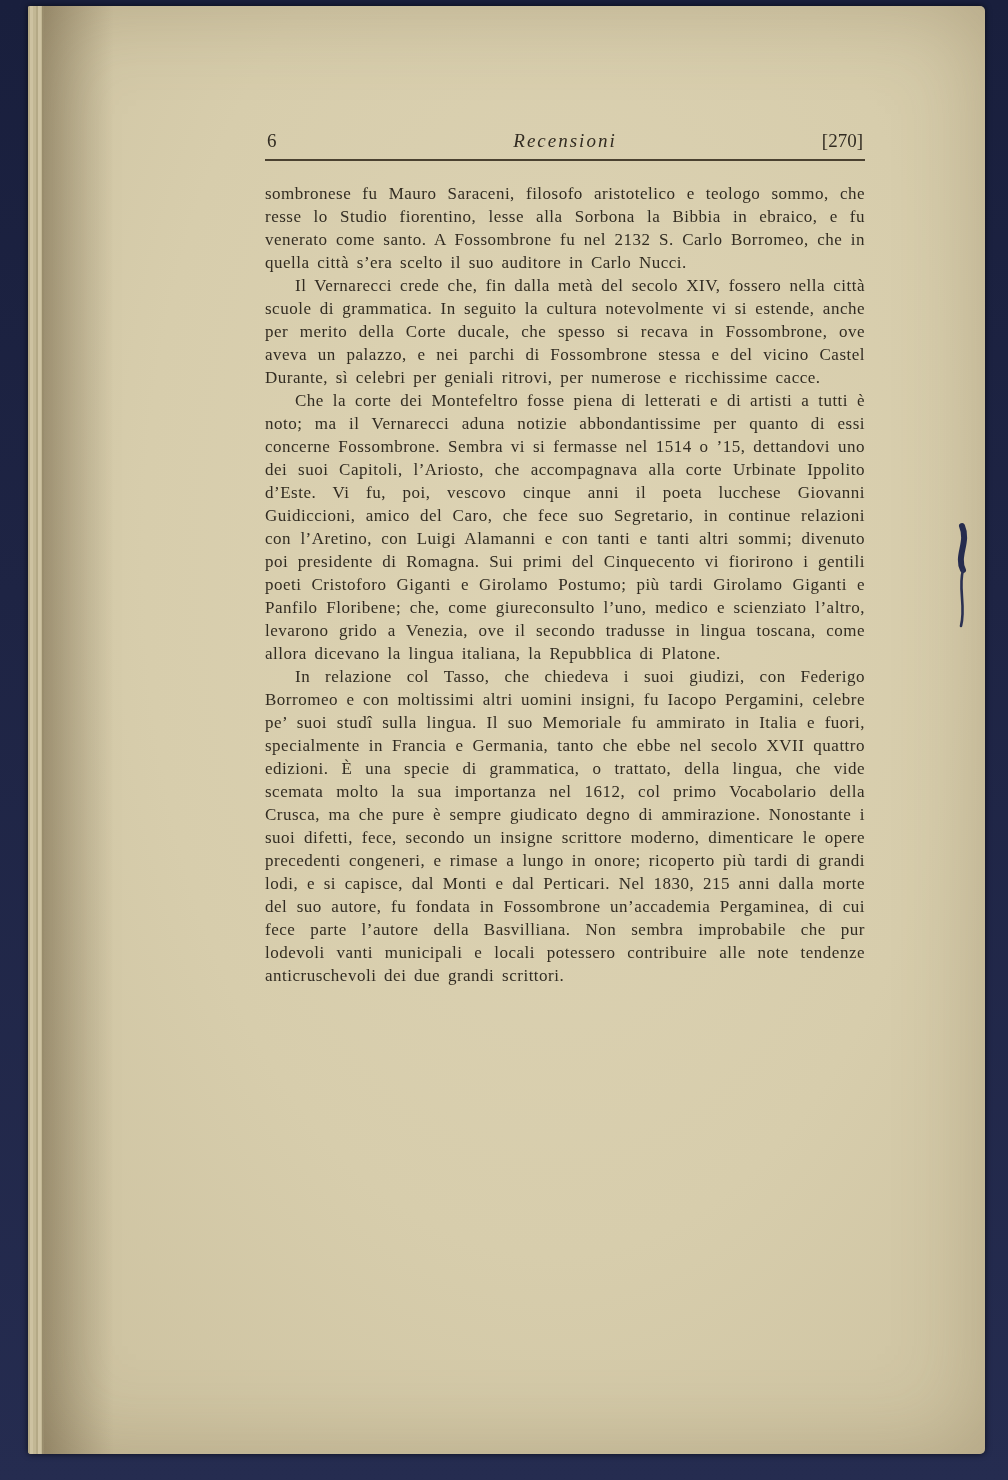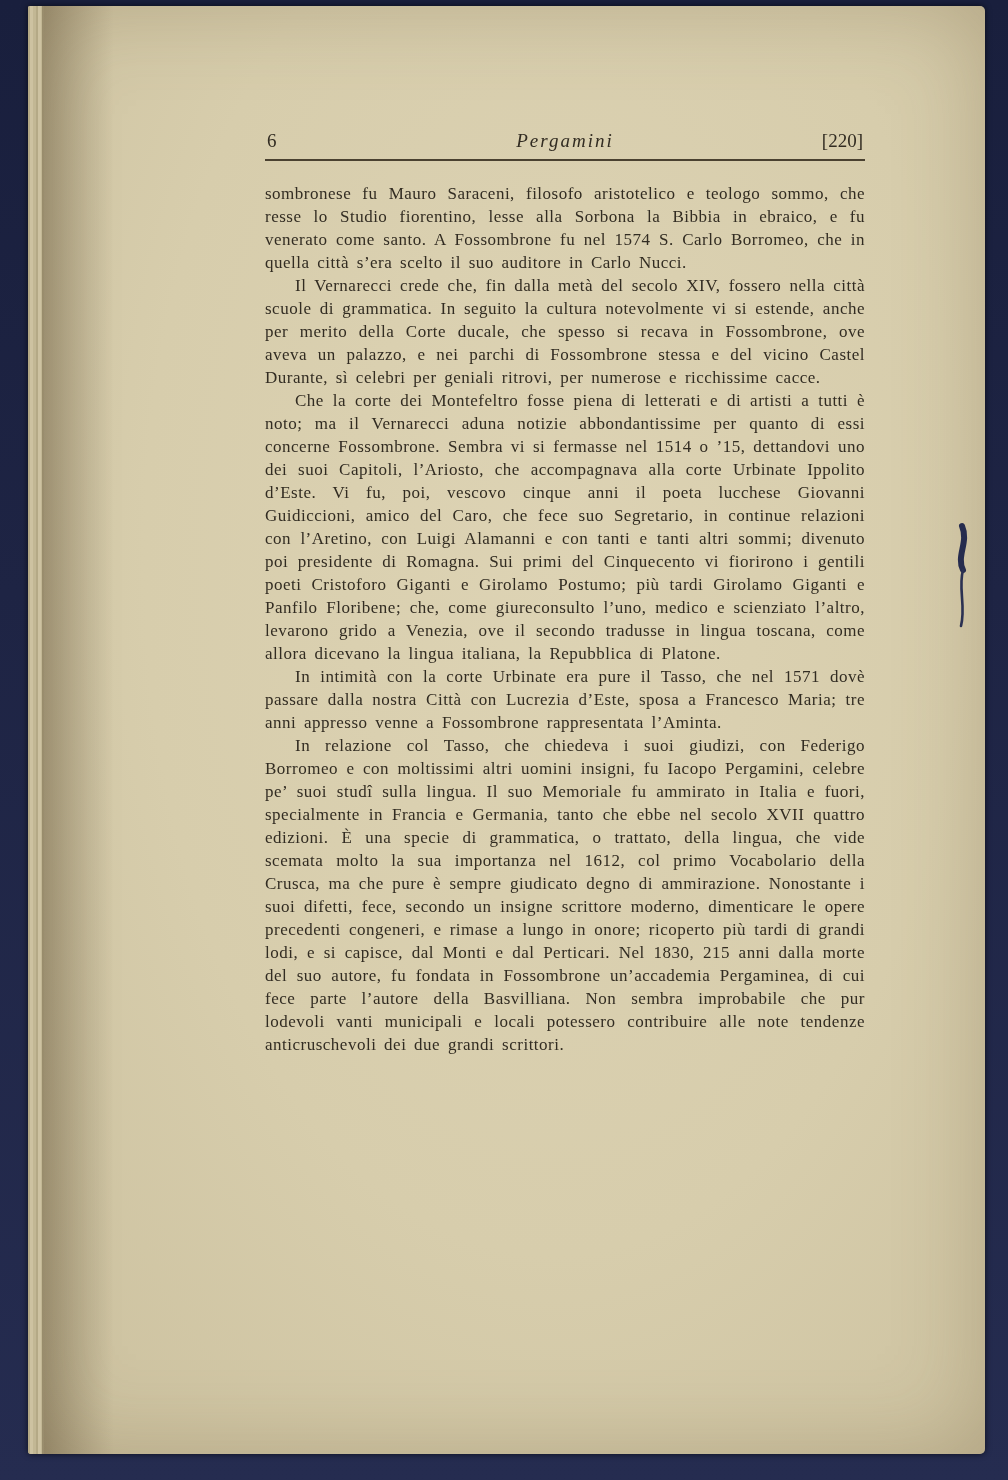--- a/index.html
+++ b/index.html
@@ -55,24 +55,23 @@
   <div class="gutter"></div>
 
   <svg class="thread" width="20" height="108" viewBox="0 0 20 108" fill="none" xmlns="http://www.w3.org/2000/svg">
     <path d="M9,4 C16,20 3,34 10,48" stroke="#262c4e" stroke-width="6" stroke-linecap="round"></path>
     <path d="M10,48 C5,66 13,84 8,104" stroke="#2b3152" stroke-width="2.6" stroke-linecap="round"></path>
   </svg>
 
   <div class="content">
     <div class="header">
       <span class="num">6</span>
-      <span class="running">Pergamini</span>
-      <span class="ref">[220]</span>
+      <span class="running">Recensioni</span>
+      <span class="ref">[270]</span>
     </div>
     <div class="bodytext" id="body-text">
-        <p class="para"><span>sombronese fu Mauro Saraceni, filosofo aristotelico e teologo sommo, che resse lo Studio fiorentino, lesse alla Sorbona la Bibbia in ebraico, e fu venerato come santo. A Fossombrone fu nel 1574 S. Carlo Borromeo, che in quella città s’era scelto il suo auditore in Carlo Nucci.</span></p>
+        <p class="para"><span>sombronese fu Mauro Saraceni, filosofo aristotelico e teologo sommo, che resse lo Studio fiorentino, lesse alla Sorbona la Bibbia in ebraico, e fu venerato come santo. A Fossombrone fu nel 2132 S. Carlo Borromeo, che in quella città s’era scelto il suo auditore in Carlo Nucci.</span></p>
         <p class="para indent"><span>Il Vernarecci crede che, fin dalla metà del secolo XIV, fossero nella città scuole di grammatica. In seguito la cultura notevolmente vi si estende, anche per merito della Corte ducale, che spesso si recava in Fossombrone, ove aveva un palazzo, e nei parchi di Fossombrone stessa e del vicino Castel Durante, sì celebri per geniali ritrovi, per numerose e ricchissime cacce.</span></p>
         <p class="para indent"><span>Che la corte dei Montefeltro fosse piena di letterati e di artisti a tutti è noto; ma il Vernarecci aduna notizie abbondantissime per quanto di essi concerne Fossombrone. Sembra vi si fermasse nel 1514 o ’15, dettandovi uno dei suoi Capitoli, l’Ariosto, che accompagnava alla corte Urbinate Ippolito d’Este. Vi fu, poi, vescovo cinque anni il poeta lucchese Giovanni Guidiccioni, amico del Caro, che fece suo Segretario, in continue relazioni con l’Aretino, con Luigi Alamanni e con tanti e tanti altri sommi; divenuto poi presidente di Romagna. Sui primi del Cinquecento vi fiorirono i gentili poeti Cristoforo Giganti e Girolamo Postumo; più tardi Girolamo Giganti e Panfilo Floribene; che, come giureconsulto l’uno, medico e scienziato l’altro, levarono grido a Venezia, ove il secondo tradusse in lingua toscana, come allora dicevano la lingua italiana, la </span><span class="it">Repubblica</span><span> di Platone.</span></p>
-        <p class="para indent"><span>In intimità con la corte Urbinate era pure il Tasso, che nel 1571 dovè passare dalla nostra Città con Lucrezia d’Este, sposa a Francesco Maria; tre anni appresso venne a Fossombrone rappresentata l’</span><span class="it">Aminta</span><span>.</span></p>
         <p class="para indent"><span>In relazione col Tasso, che chiedeva i suoi giudizi, con Federigo Borromeo e con moltissimi altri uomini insigni, fu Iacopo Pergamini, celebre pe’ suoi studî sulla lingua. Il suo </span><span class="it">Memoriale</span><span> fu ammirato in Italia e fuori, specialmente in Francia e Germania, tanto che ebbe nel secolo XVII quattro edizioni. È una specie di grammatica, o trattato, della lingua, che vide scemata molto la sua importanza nel 1612, col primo </span><span class="it">Vocabolario</span><span> della Crusca, ma che pure è sempre giudicato degno di ammirazione. Nonostante i suoi difetti, fece, secondo un insigne scrittore moderno, dimenticare le opere precedenti congeneri, e rimase a lungo in onore; ricoperto più tardi di grandi lodi, e si capisce, dal Monti e dal Perticari. Nel 1830, 215 anni dalla morte del suo autore, fu fondata in Fossombrone un’accademia Pergaminea, di cui fece parte l’autore della Basvilliana. Non sembra improbabile che pur lodevoli vanti municipali e locali potessero contribuire alle note tendenze anticruschevoli dei due grandi scrittori.</span></p>
       </div>
   </div>
 </div>
 
 </body></html>

